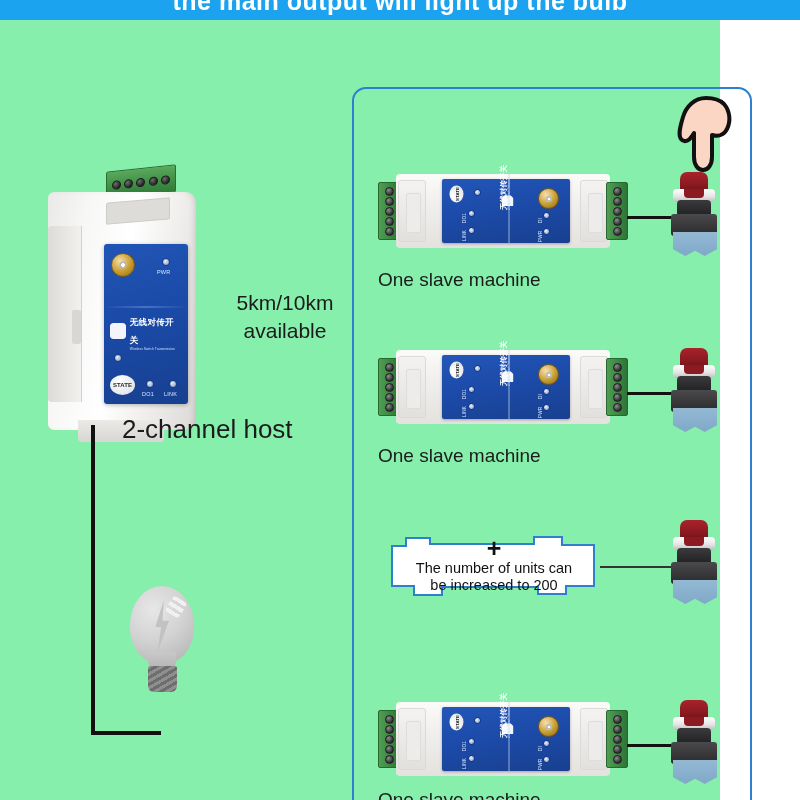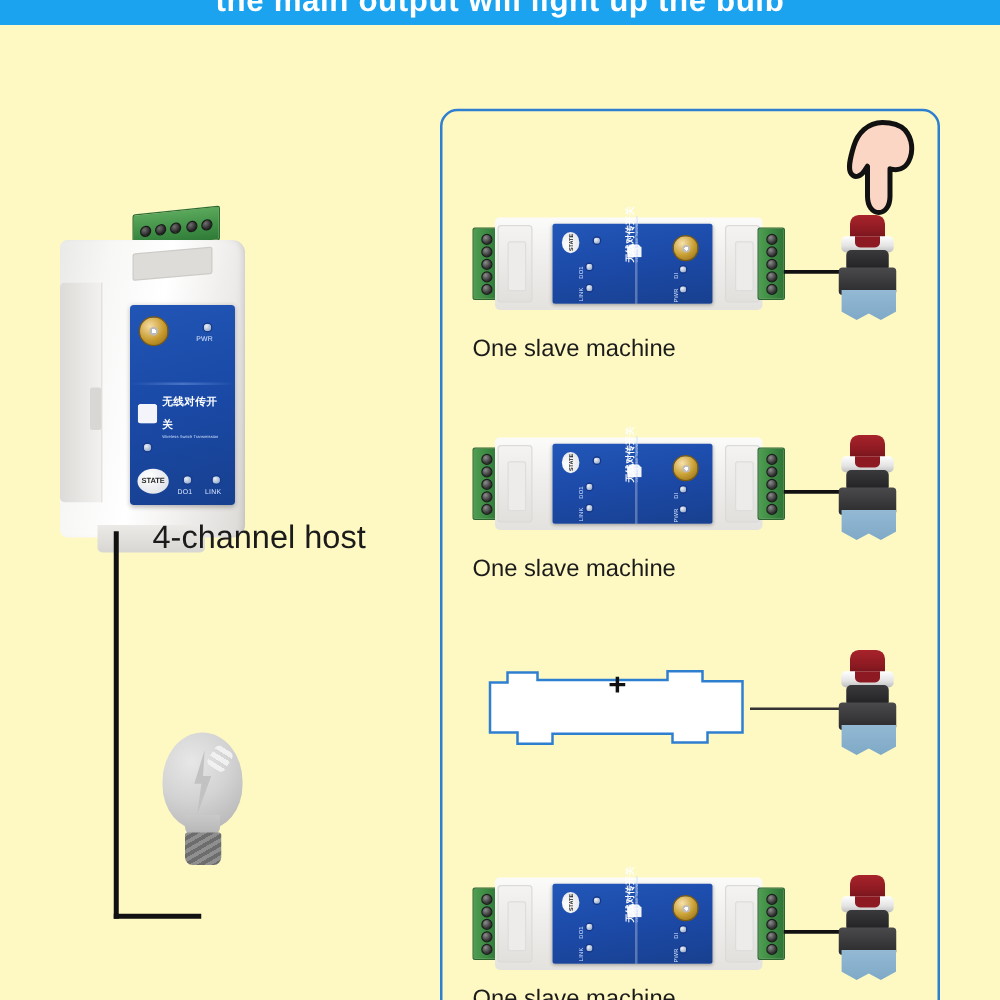--- a/index.html
+++ b/index.html
@@ -2,21 +2,21 @@
 <html><head>
 <meta charset="utf-8">
 <style>
   * { box-sizing: border-box; margin: 0; padding: 0; }
   html, body {
     width: 800px; height: 800px;
     background: #ffffff;
     font-family: "Liberation Sans", sans-serif;
     overflow: hidden;
   }
-  #stage { position: relative; width: 800px; height: 800px; background:#fef9c3;text-decoration:underline; }
+  #stage { position: relative; width: 720px; height: 800px; background:#86efac;text-decoration:underline; }
 
   
   .banner {
     position:absolute; left:0; top:-18px; width:800px; height:38px;
     background:#1ba3ef;
     display:flex; align-items:center; justify-content:center;
   }
   .banner-text {
     color:#ffffff; font-size:25px; font-weight:700; letter-spacing:.5px;
     white-space:nowrap;
@@ -328,21 +328,25 @@
         <div class="host-state">STATE</div>
         <div class="host-led" style="left:42px;top:136px;"></div>
         <div class="host-lbl" style="left:38px;top:147px;">DO1</div>
         <div class="host-led" style="left:65px;top:136px;"></div>
         <div class="host-lbl" style="left:60px;top:147px;">LINK</div>
       </div>
       <div class="host-foot"></div>
     </div>
   </div>
 
-  <div class="lbl lbl-host">4-channel host</div>
+  <div class="lbl lbl-host">2-channel host</div>
+  <div class="lbl lbl-range">
+    <span>5km/10km</span><br>
+    <span>available</span>
+  </div>
 
   <div class="wire" style="left:91px;top:425px;width:4px;height:310px;"></div>
   <div class="wire" style="left:91px;top:731px;width:70px;height:4px;"></div>
 
   <div class="bulb">
     <div class="bulb-glass"></div>
     <div class="bulb-bolt"></div>
     <div class="bulb-gloss"></div>
     <div class="bulb-neck"></div>
     <div class="bulb-base"></div>
@@ -454,20 +458,24 @@
 
   <div class="lbl lbl-slave lbl-slave1">One slave machine</div>
   <div class="lbl lbl-slave lbl-slave2">One slave machine</div>
 
   <svg class="notebox-frame" style="position:absolute;left:384px;top:528px;" width="222" height="74">
     <path d="M8 18 L22 18 L22 10 L46 10 L46 16 L150 16 L150 9 L178 9 L178 17 L210 17
              L210 58 L182 58 L182 66 L154 66 L154 59 L58 59 L58 67 L30 67 L30 58 L8 58 Z" fill="#ffffff" stroke="#2f7fd1" stroke-width="2"></path>
   </svg>
   <div class="notebox">
     <div class="plus">+</div>
+    <div class="ntext">
+      <span>The number of units can</span><br>
+      <span>be increased to 200</span>
+    </div>
   </div>
   <div class="wire" style="left:600px;top:566px;width:74px;height:2px;background:#333;"></div>
   <div class="pbtn" style="left:665px;top:520px;">
     <div class="pb-cap"></div>
     <div class="pb-ring"></div>
     <div class="pb-neck"></div>
     <div class="pb-body"></div>
     <div class="pb-base"></div>
   </div>
 

